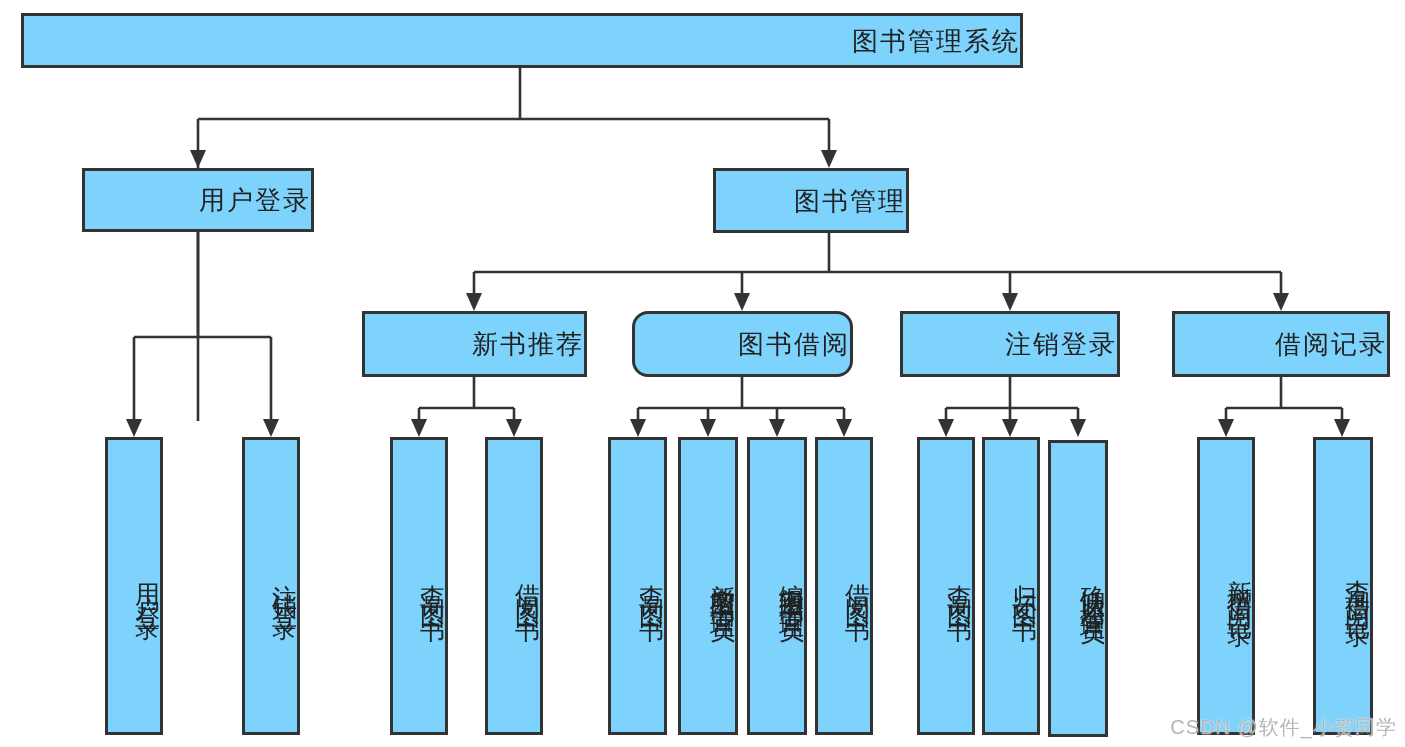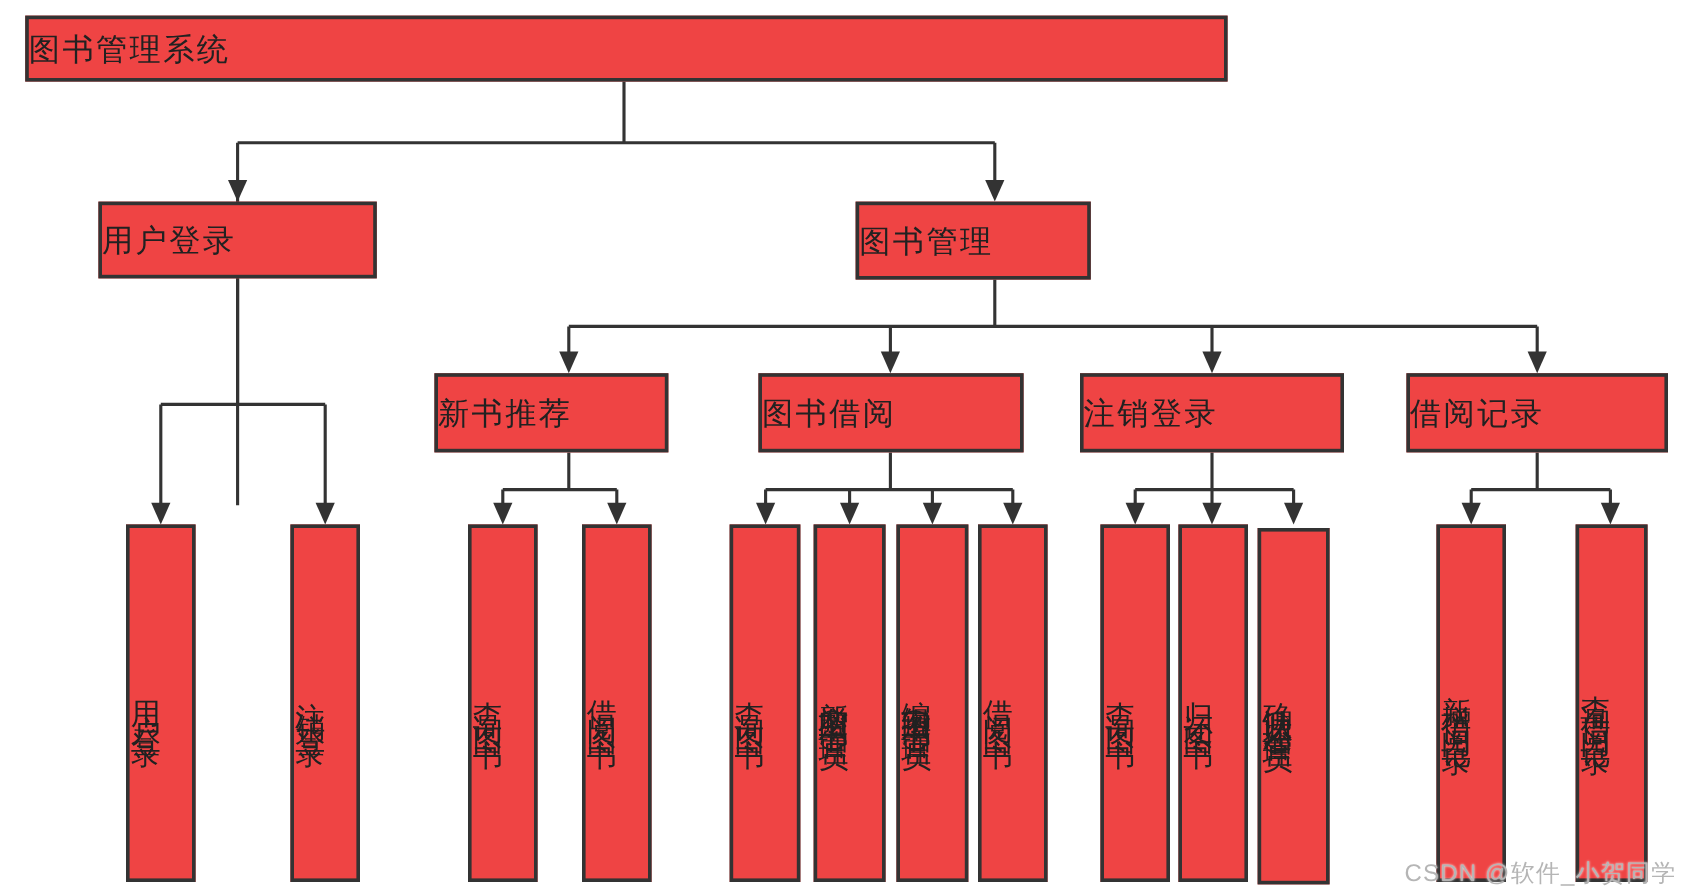--- a/index.html
+++ b/index.html
@@ -19,22 +19,22 @@
   .connectors{
     position:absolute;left:0;top:0;width:1405px;height:747px;
     pointer-events:none;
   }
   .connectors path.l{stroke:var(--line);stroke-width:2.6;fill:none;}
   .connectors path.a{fill:var(--line);stroke:none;}
   .node{
     position:absolute;
     box-sizing:border-box;
     border:3px solid var(--border);
-    background:#ef4444;
-    display:flex;align-items:center;justify-content:flex-start;
+    background:#7dd3fc;
+    display:flex;align-items:center;justify-content:flex-end;
     color:var(--text);
   }
   .h-node span{
     font-size:26px;
     letter-spacing:2px;
     white-space:nowrap;
     line-height:1;
   }
   .v-node span{
     writing-mode:vertical-lr;
@@ -116,24 +116,24 @@
     <span>图书管理系统</span>
   </div>
 
   <div class="node h-node" style="left:82px;top:168px;width:232px;height:64px;">
     <span>用户登录</span>
   </div>
   <div class="node h-node" style="left:713px;top:168px;width:196px;height:65px;">
     <span>图书管理</span>
   </div>
 
-  <div class="node h-node" style="left:362px;top:311px;width:195px;height:66px;">
+  <div class="node h-node" style="left:362px;top:311px;width:225px;height:66px;">
     <span>新书推荐</span>
   </div>
-  <div class="node h-node" style="left:632px;top:311px;width:221px;height:66px;">
+  <div class="node h-node" style="left:632px;top:311px;width:221px;height:66px;border-radius:16px;">
     <span>图书借阅</span>
   </div>
   <div class="node h-node" style="left:900px;top:311px;width:220px;height:66px;">
     <span>注销登录</span>
   </div>
   <div class="node h-node" style="left:1172px;top:311px;width:218px;height:66px;">
     <span>借阅记录</span>
   </div>
 
   <div class="node v-node v4" style="left:105px;top:437px;width:58px;height:298px;">

